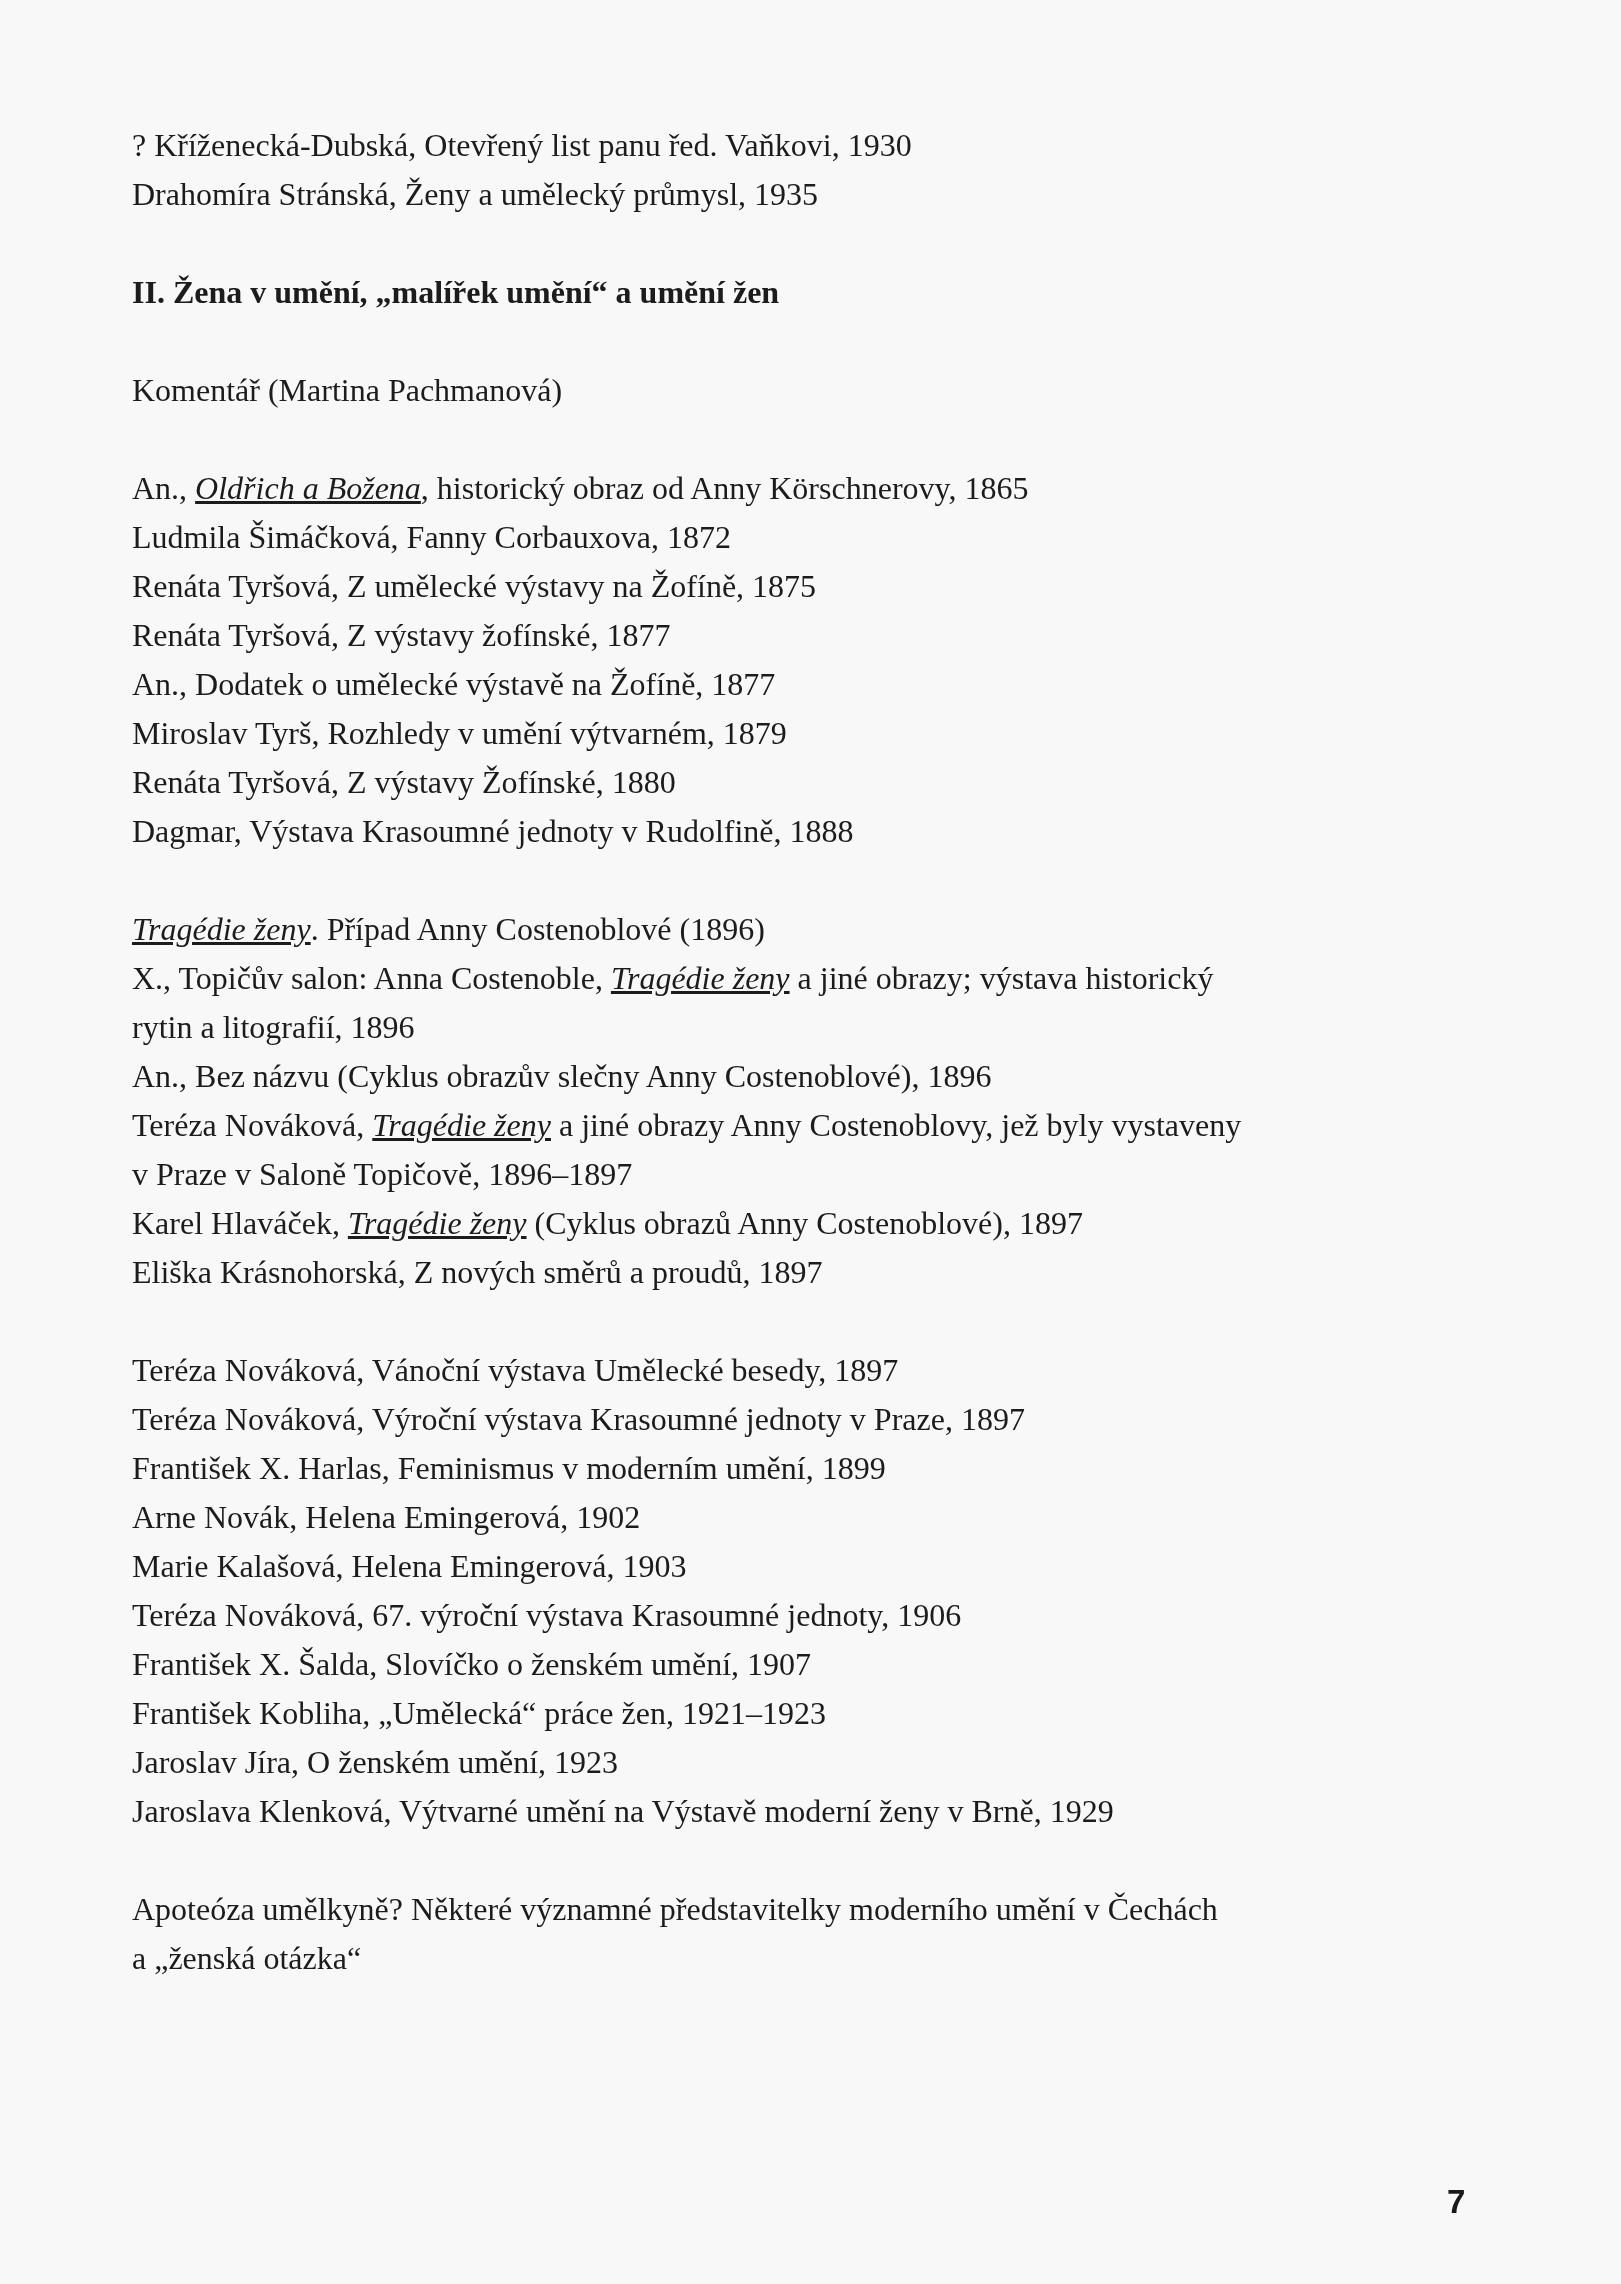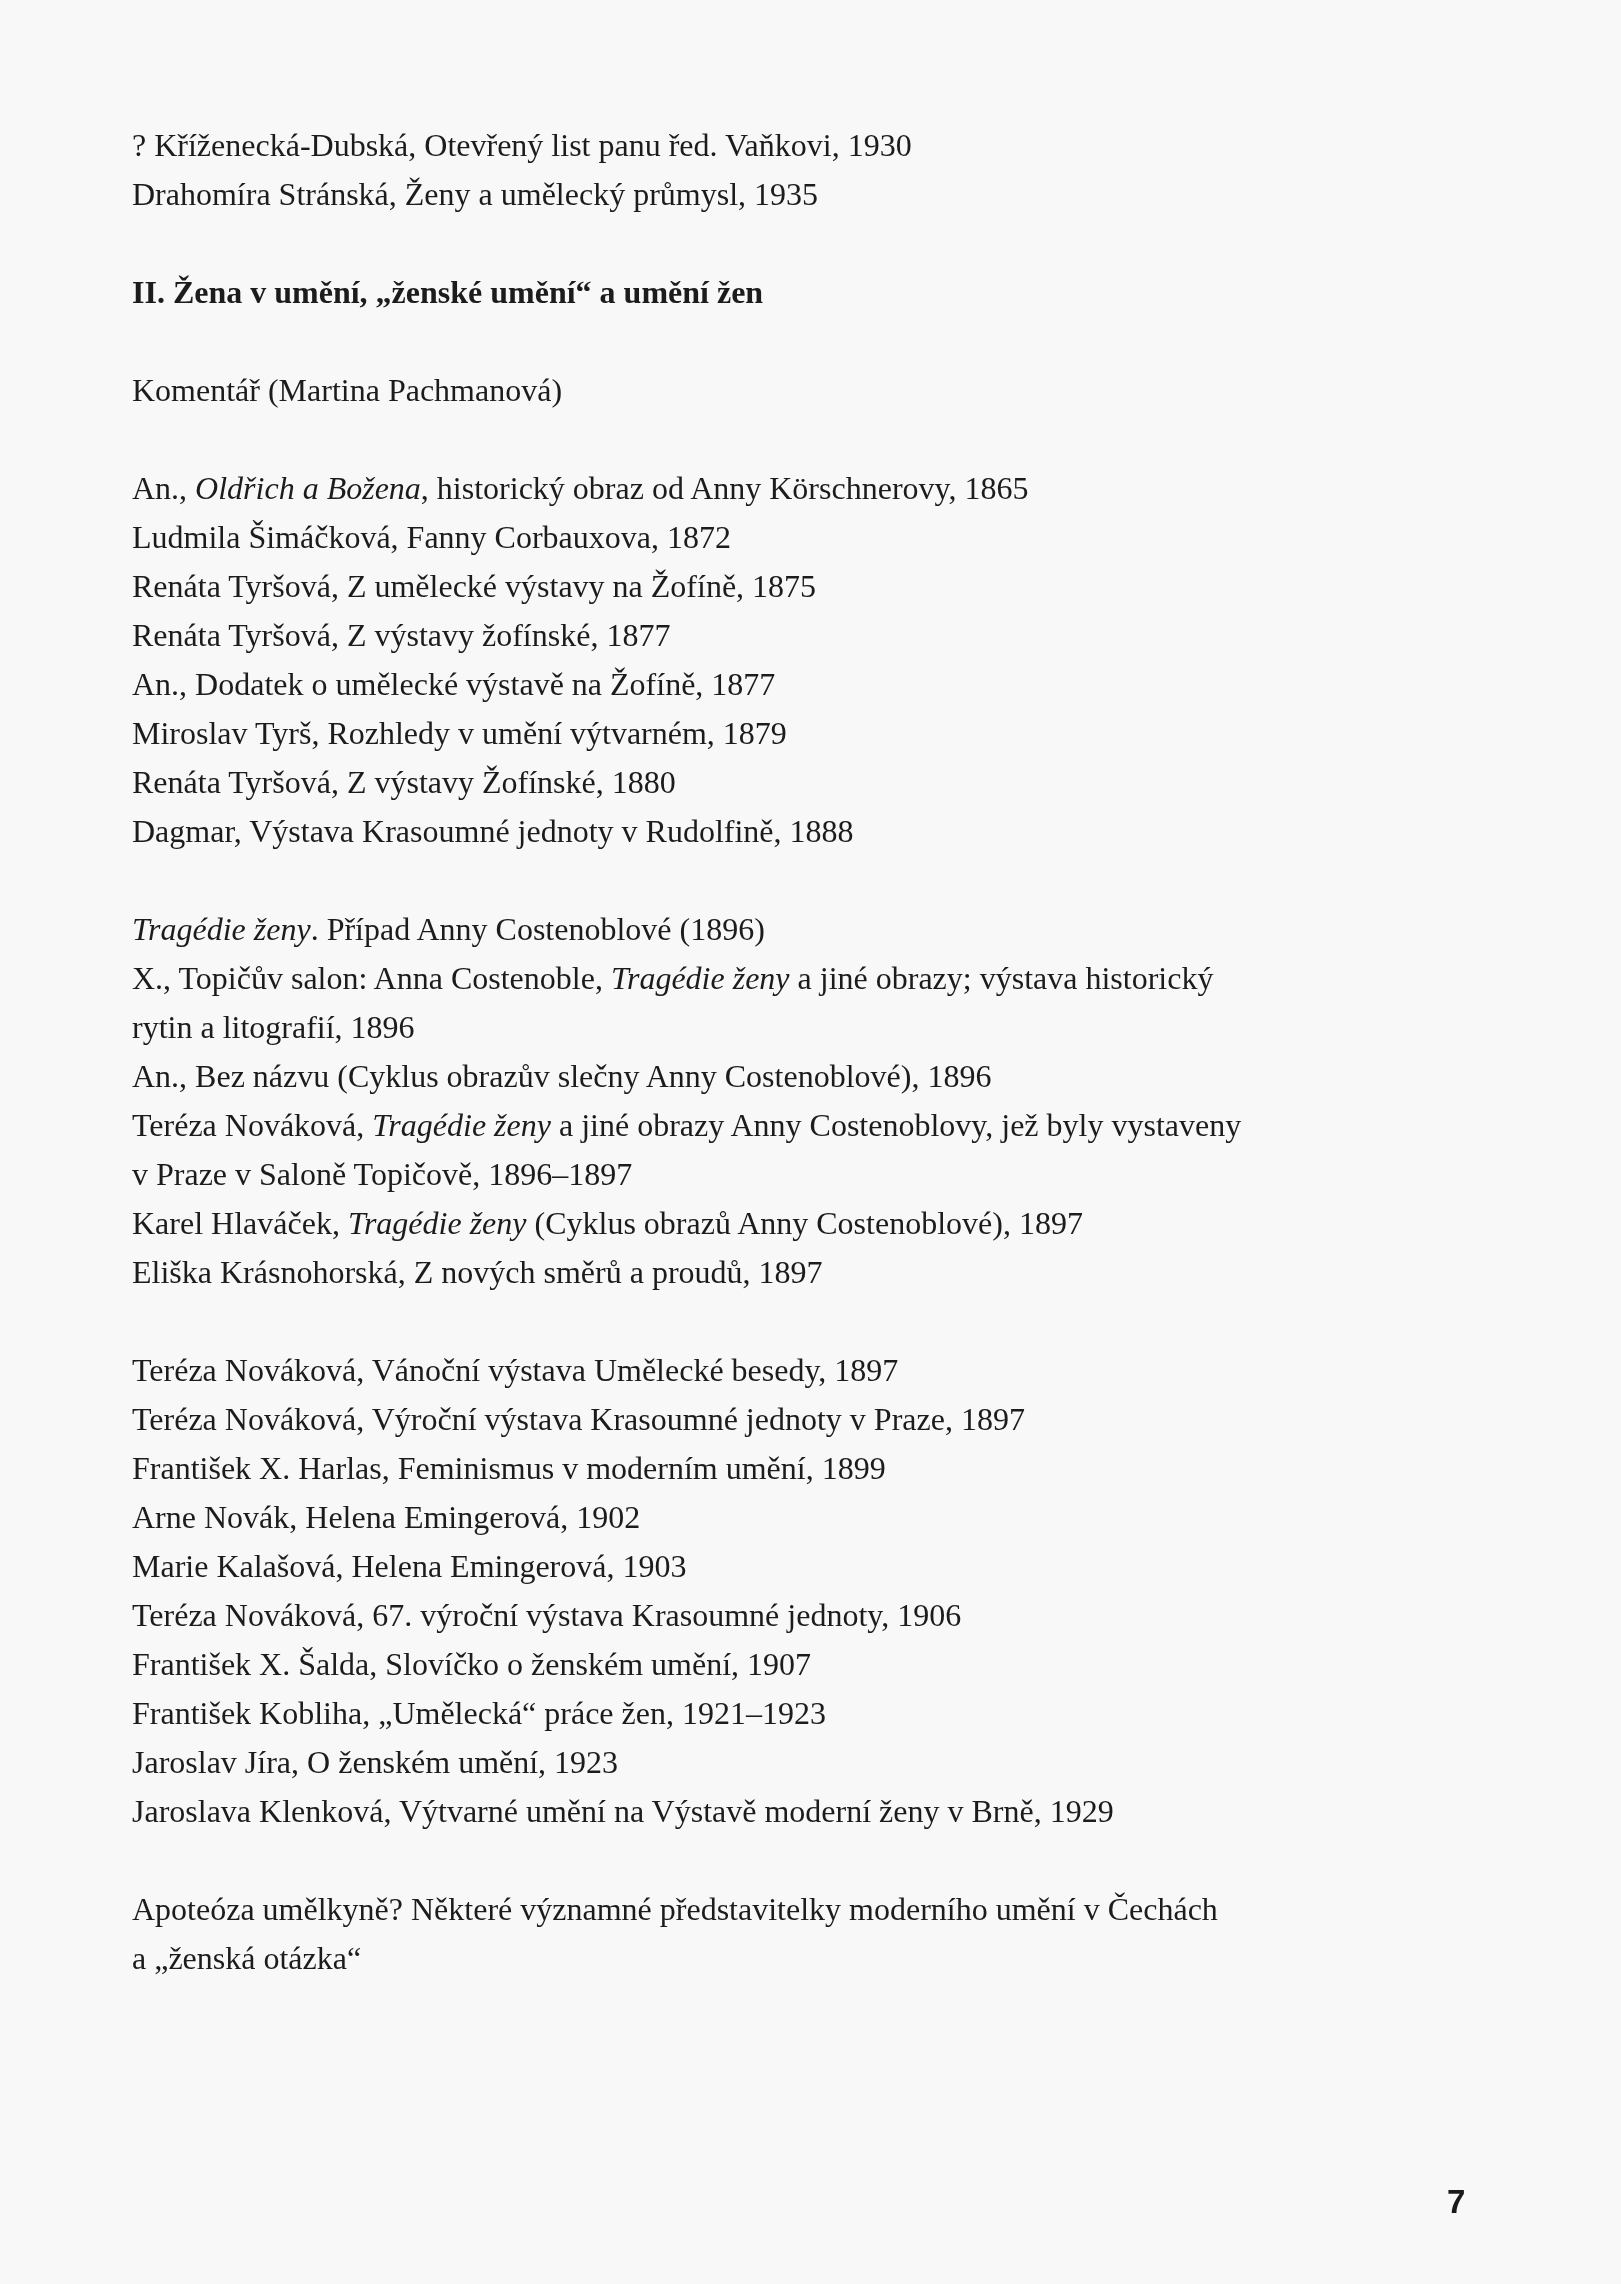--- a/index.html
+++ b/index.html
@@ -30,41 +30,41 @@
     line-height: 49px;
     color: #1c1c1c;
   }
   .line {
     display: block;
     height: 49px;
     white-space: nowrap;
   }
   .line.blank { }
   .heading { font-weight: bold; }
-  .seg-italic { font-style: italic; }
+  .seg-italic { font-style: italic; text-decoration: underline; }
   .page-number {
     position: absolute;
     left: 1447px;
     top: 2184px;
     font-family: "Liberation Sans", "DejaVu Sans", sans-serif;
     font-weight: bold;
     font-size: 33px;
     line-height: 36px;
     color: #1a1a1a;
   }
 </style>
 </head>
 <body>
 
 <div id="page">
   <div id="text-block">
       <div class="line"><span>? Kříženecká-Dubská, Otevřený list panu řed. Vaňkovi, 1930</span></div>
       <div class="line"><span>Drahomíra Stránská, Ženy a umělecký průmysl, 1935</span></div>
       <div class="line blank"></div>
-      <div class="line heading"><span>II. Žena v umění, „ženské umění“ a umění žen</span></div>
+      <div class="line heading"><span>II. Žena v umění, „malířek umění“ a umění žen</span></div>
       <div class="line blank"></div>
       <div class="line"><span>Komentář (Martina Pachmanová)</span></div>
       <div class="line blank"></div>
       <div class="line"><span>An., </span><span class="seg-italic">Oldřich a Božena</span><span>, historický obraz od Anny Körschnerovy, 1865</span></div>
       <div class="line"><span>Ludmila Šimáčková, Fanny Corbauxova, 1872</span></div>
       <div class="line"><span>Renáta Tyršová, Z umělecké výstavy na Žofíně, 1875</span></div>
       <div class="line"><span>Renáta Tyršová, Z výstavy žofínské, 1877</span></div>
       <div class="line"><span>An., Dodatek o umělecké výstavě na Žofíně, 1877</span></div>
       <div class="line"><span>Miroslav Tyrš, Rozhledy v umění výtvarném, 1879</span></div>
       <div class="line"><span>Renáta Tyršová, Z výstavy Žofínské, 1880</span></div>

